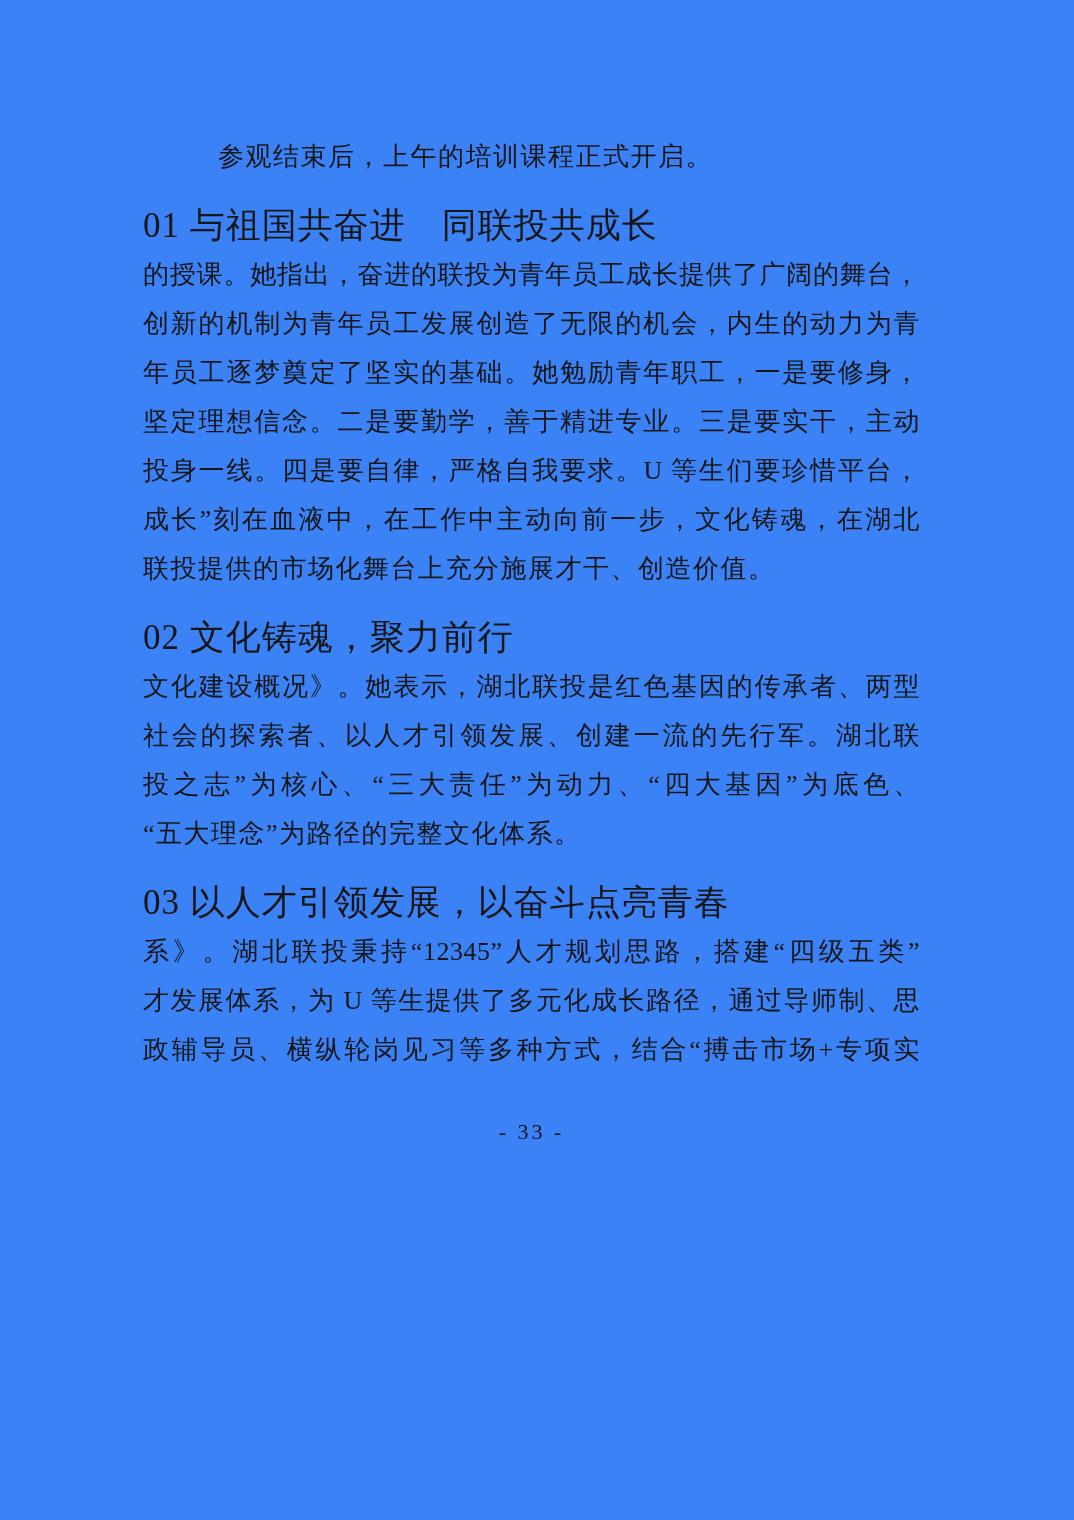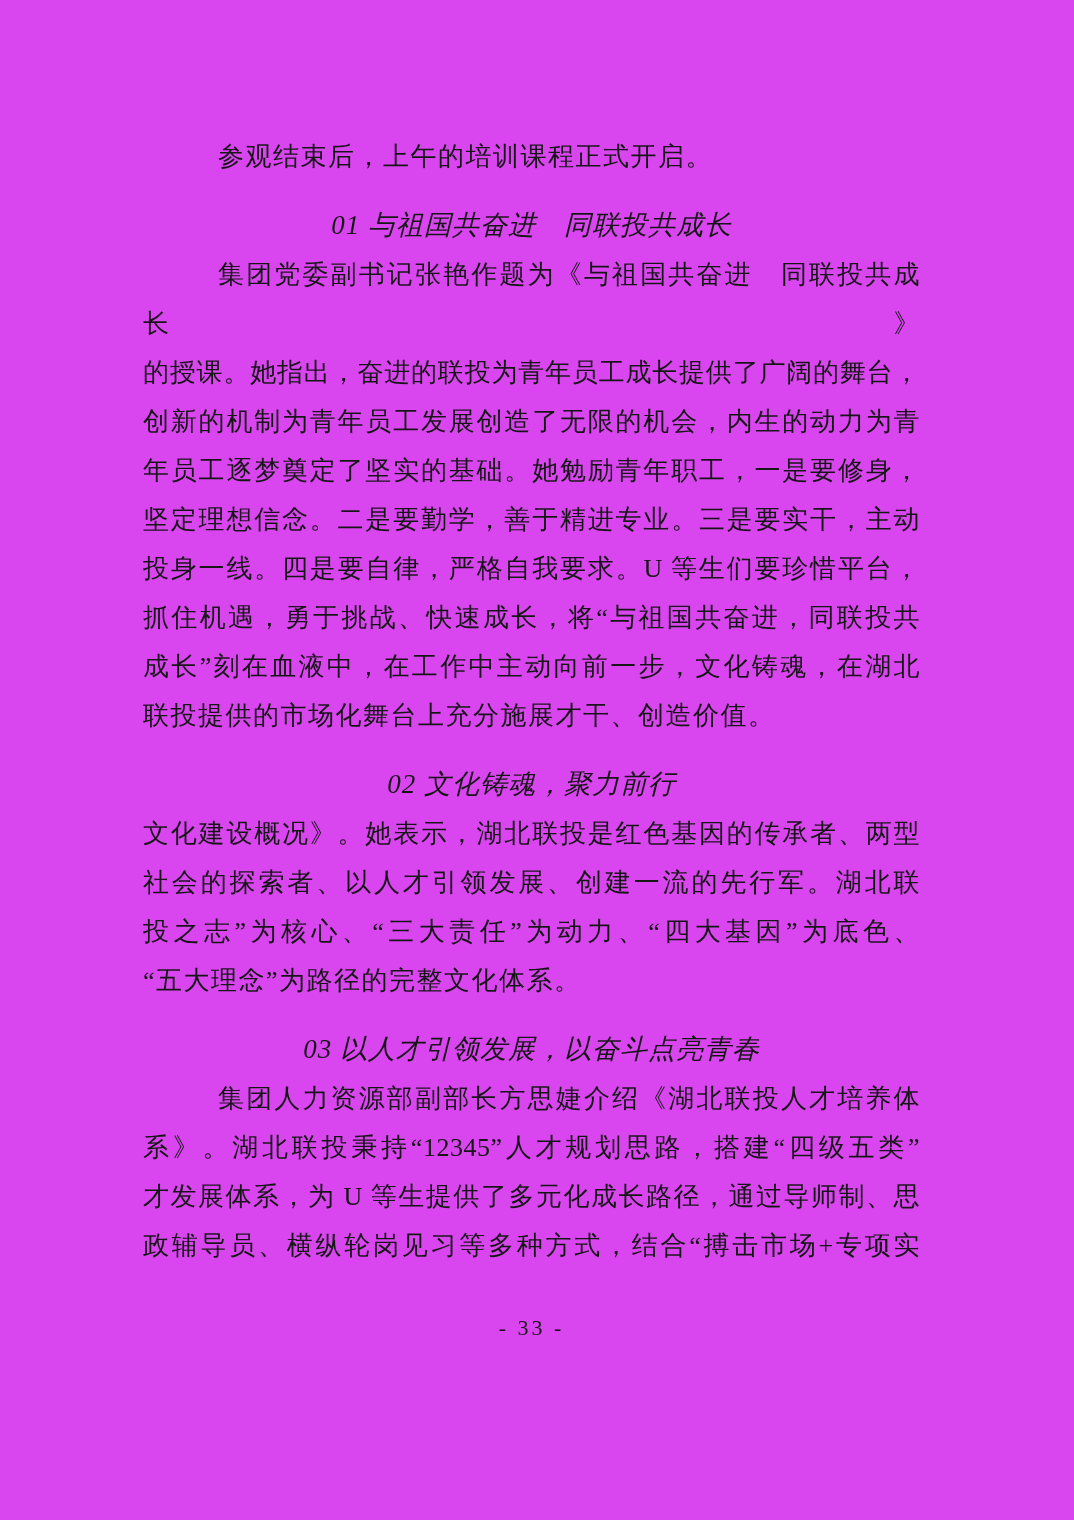--- a/index.html
+++ b/index.html
@@ -4,21 +4,21 @@
 <style>
   html, body {
     margin: 0;
     padding: 0;
     background: #ffffff;
   }
   .page {
     position: relative;
     width: 1074px;
     height: 1520px;
-    background: #d946ef;
+    background: #3b82f6;
     color: #161616;
     font-family: "Liberation Serif", "DejaVu Serif", serif;
     box-sizing: border-box;
     padding: 132px 154px 0 143px;
     overflow: hidden;
   }
   p.para {
     margin: 0;
     padding: 0;
   }
@@ -39,26 +39,25 @@
     text-align: left;
     letter-spacing: 1.5px;
   }
   
   .ln.in {
     text-indent: 75px;
   }
   h2.hd {
     margin: 20px 0 0 0;
     padding: 0;
-    font-size: 27px;
+    font-size: 35px;
     line-height: 49px;
     font-weight: normal;
-    text-align: center;
+    text-align: left;
     letter-spacing: 1px;
-    font-style: italic;
   }
   .footer {
     margin-top: 42px;
     text-align: center;
     font-size: 22px;
     line-height: 32px;
     letter-spacing: 3px;
     color: #161616;
   }
 </style>
@@ -67,44 +66,41 @@
 
 <div class="page">
 
   <p class="para">
     <span class="ln in last">参观结束后，上午的培训课程正式开启。</span>
   </p>
 
   <h2 class="hd">01 与祖国共奋进　同联投共成长</h2>
 
   <p class="para">
-    <span class="ln jf in">集团党委副书记张艳作题为《与祖国共奋进　同联投共成长》</span>
     <span class="ln jf">的授课。她指出，奋进的联投为青年员工成长提供了广阔的舞台，</span>
     <span class="ln jf">创新的机制为青年员工发展创造了无限的机会，内生的动力为青</span>
     <span class="ln jf">年员工逐梦奠定了坚实的基础。她勉励青年职工，一是要修身，</span>
     <span class="ln jf">坚定理想信念。二是要勤学，善于精进专业。三是要实干，主动</span>
     <span class="ln jf">投身一线。四是要自律，严格自我要求。U 等生们要珍惜平台，</span>
-    <span class="ln jf">抓住机遇，勇于挑战、快速成长，将“与祖国共奋进，同联投共</span>
     <span class="ln jf">成长”刻在血液中，在工作中主动向前一步，文化铸魂，在湖北</span>
     <span class="ln last">联投提供的市场化舞台上充分施展才干、创造价值。</span>
   </p>
 
   <h2 class="hd">02 文化铸魂，聚力前行</h2>
 
   <p class="para">
     <span class="ln jf">文化建设概况》。她表示，湖北联投是红色基因的传承者、两型</span>
     <span class="ln jf">社会的探索者、以人才引领发展、创建一流的先行军。湖北联</span>
     <span class="ln jf">投之志”为核心、“三大责任”为动力、“四大基因”为底色、</span>
     <span class="ln last">“五大理念”为路径的完整文化体系。</span>
   </p>
 
   <h2 class="hd">03 以人才引领发展，以奋斗点亮青春</h2>
 
   <p class="para">
-    <span class="ln jf in">集团人力资源部副部长方思婕介绍《湖北联投人才培养体</span>
     <span class="ln jf">系》。湖北联投秉持“12345”人才规划思路，搭建“四级五类”</span>
     <span class="ln jf">才发展体系，为 U 等生提供了多元化成长路径，通过导师制、思</span>
     <span class="ln jf">政辅导员、横纵轮岗见习等多种方式，结合“搏击市场+专项实</span>
   </p>
 
   <div class="footer">- 33 -</div>
 
 </div>
 
 </body></html>

